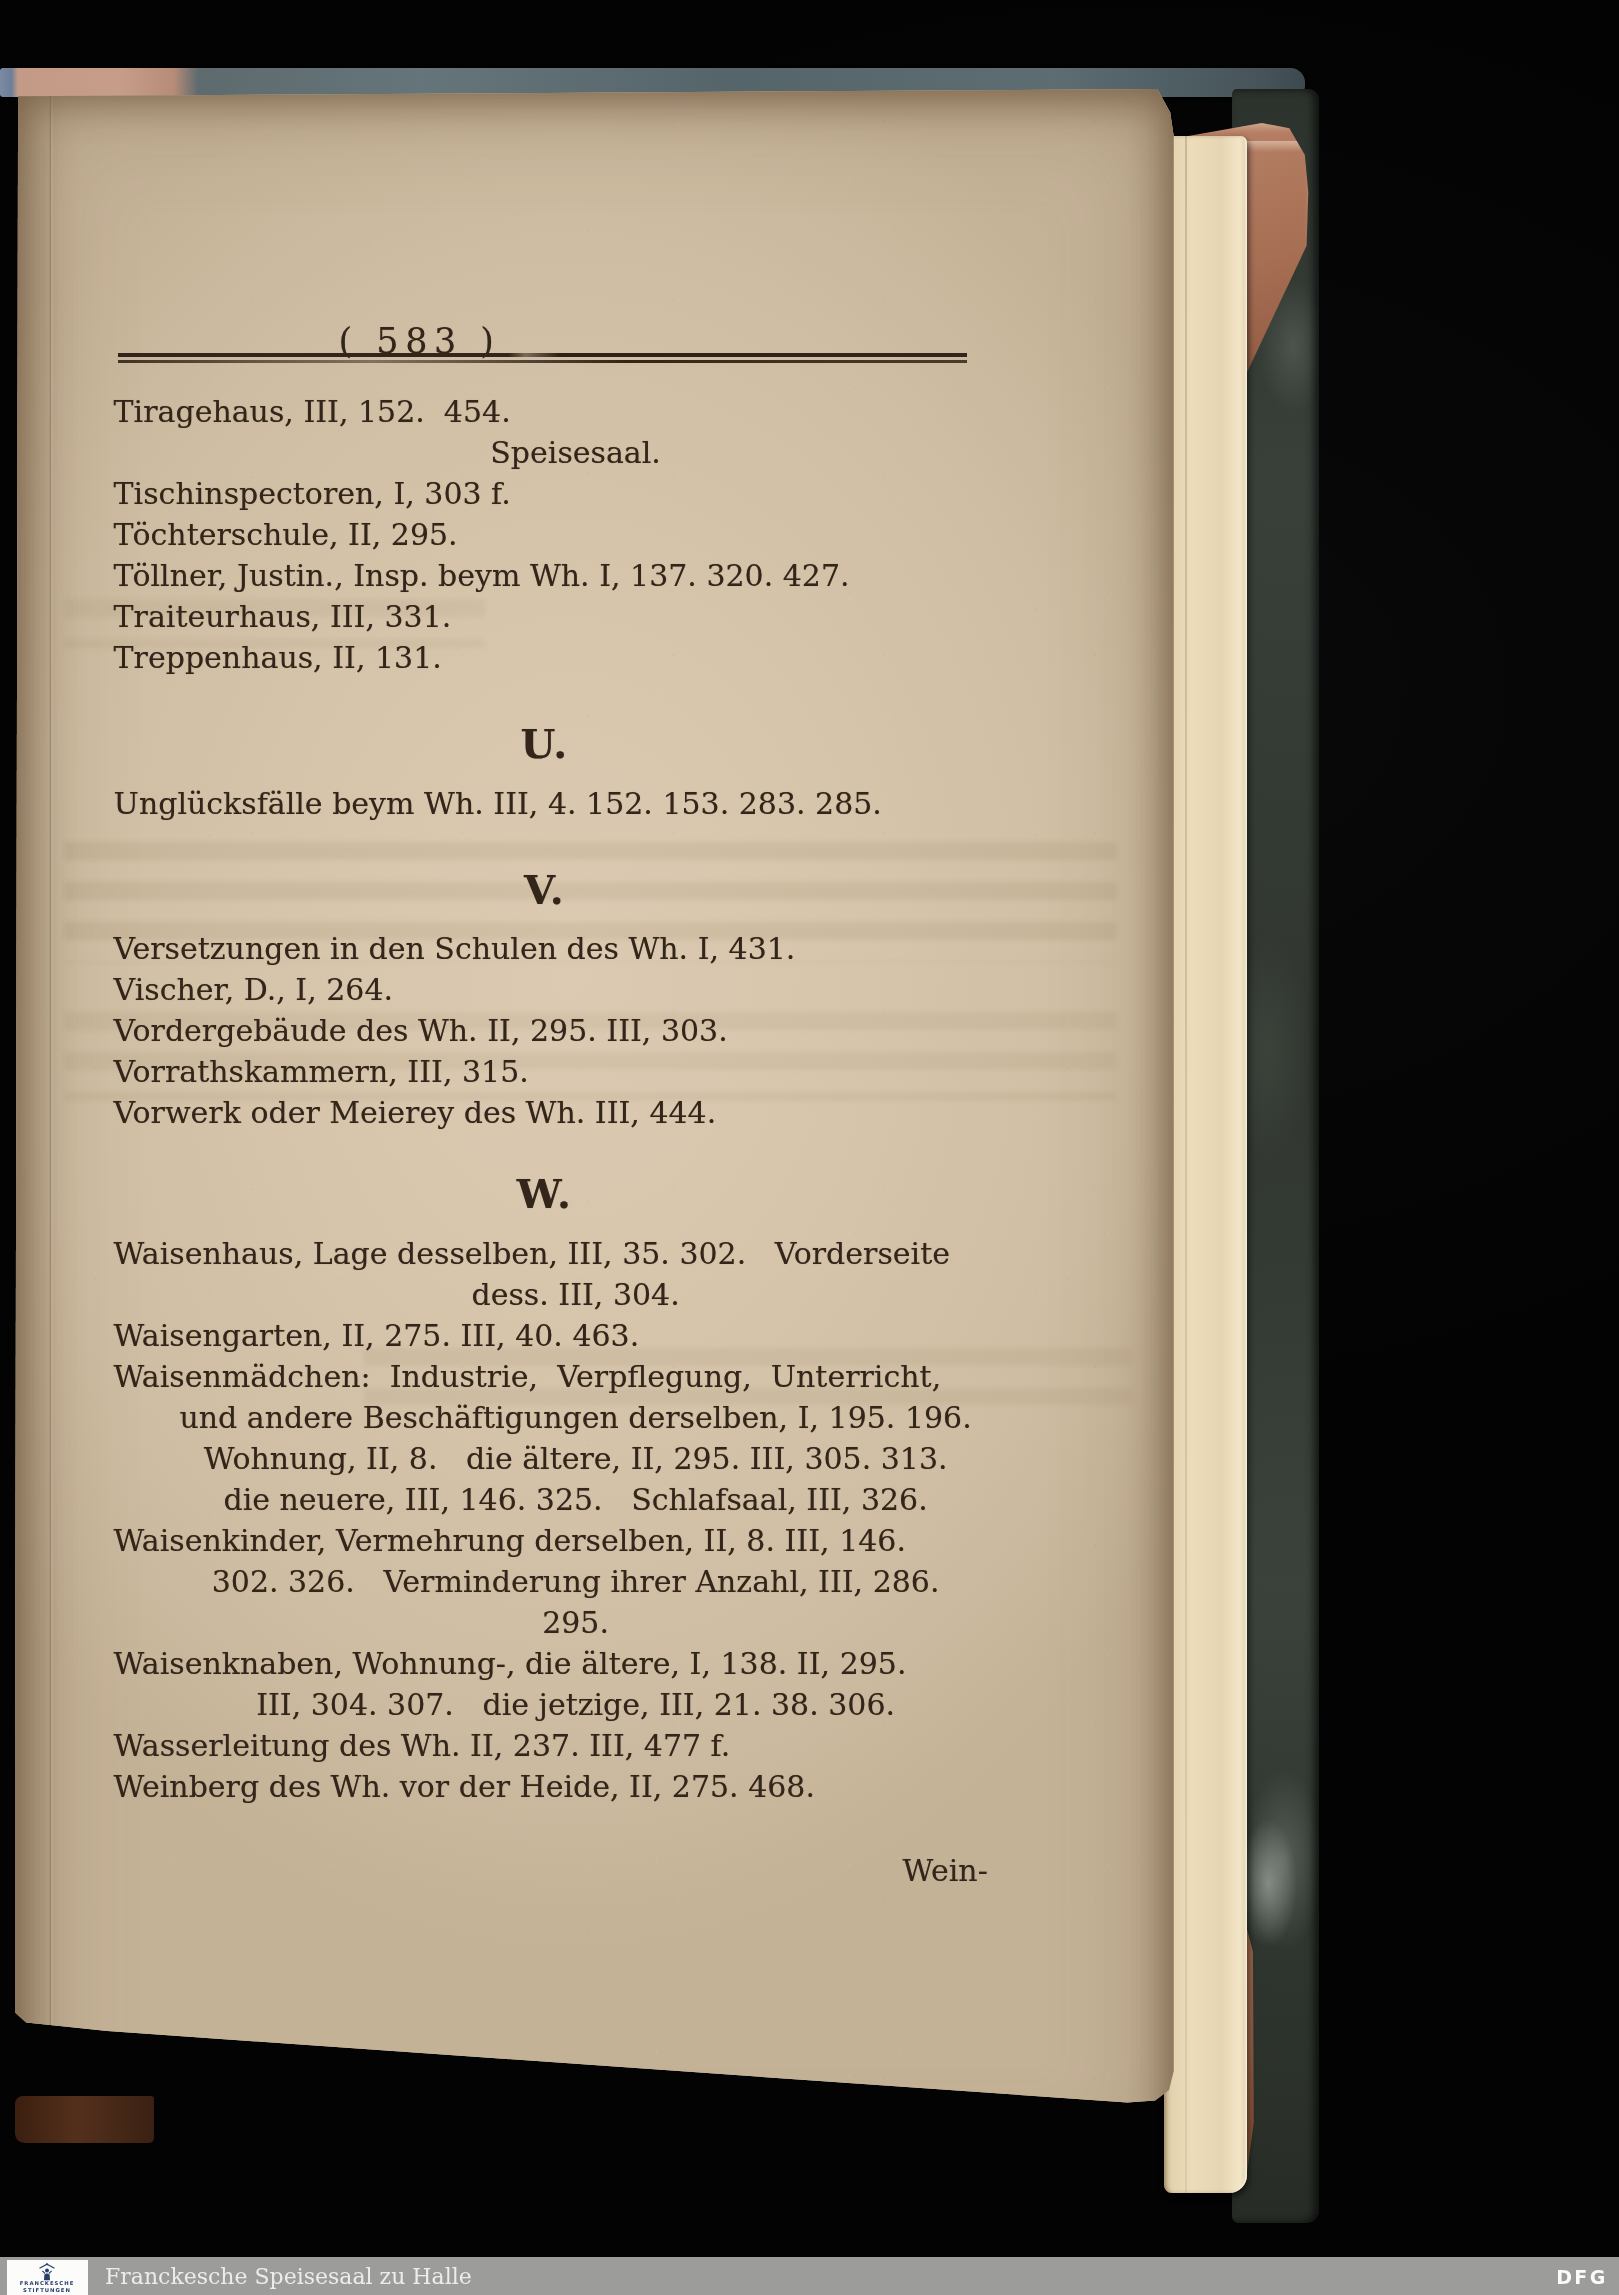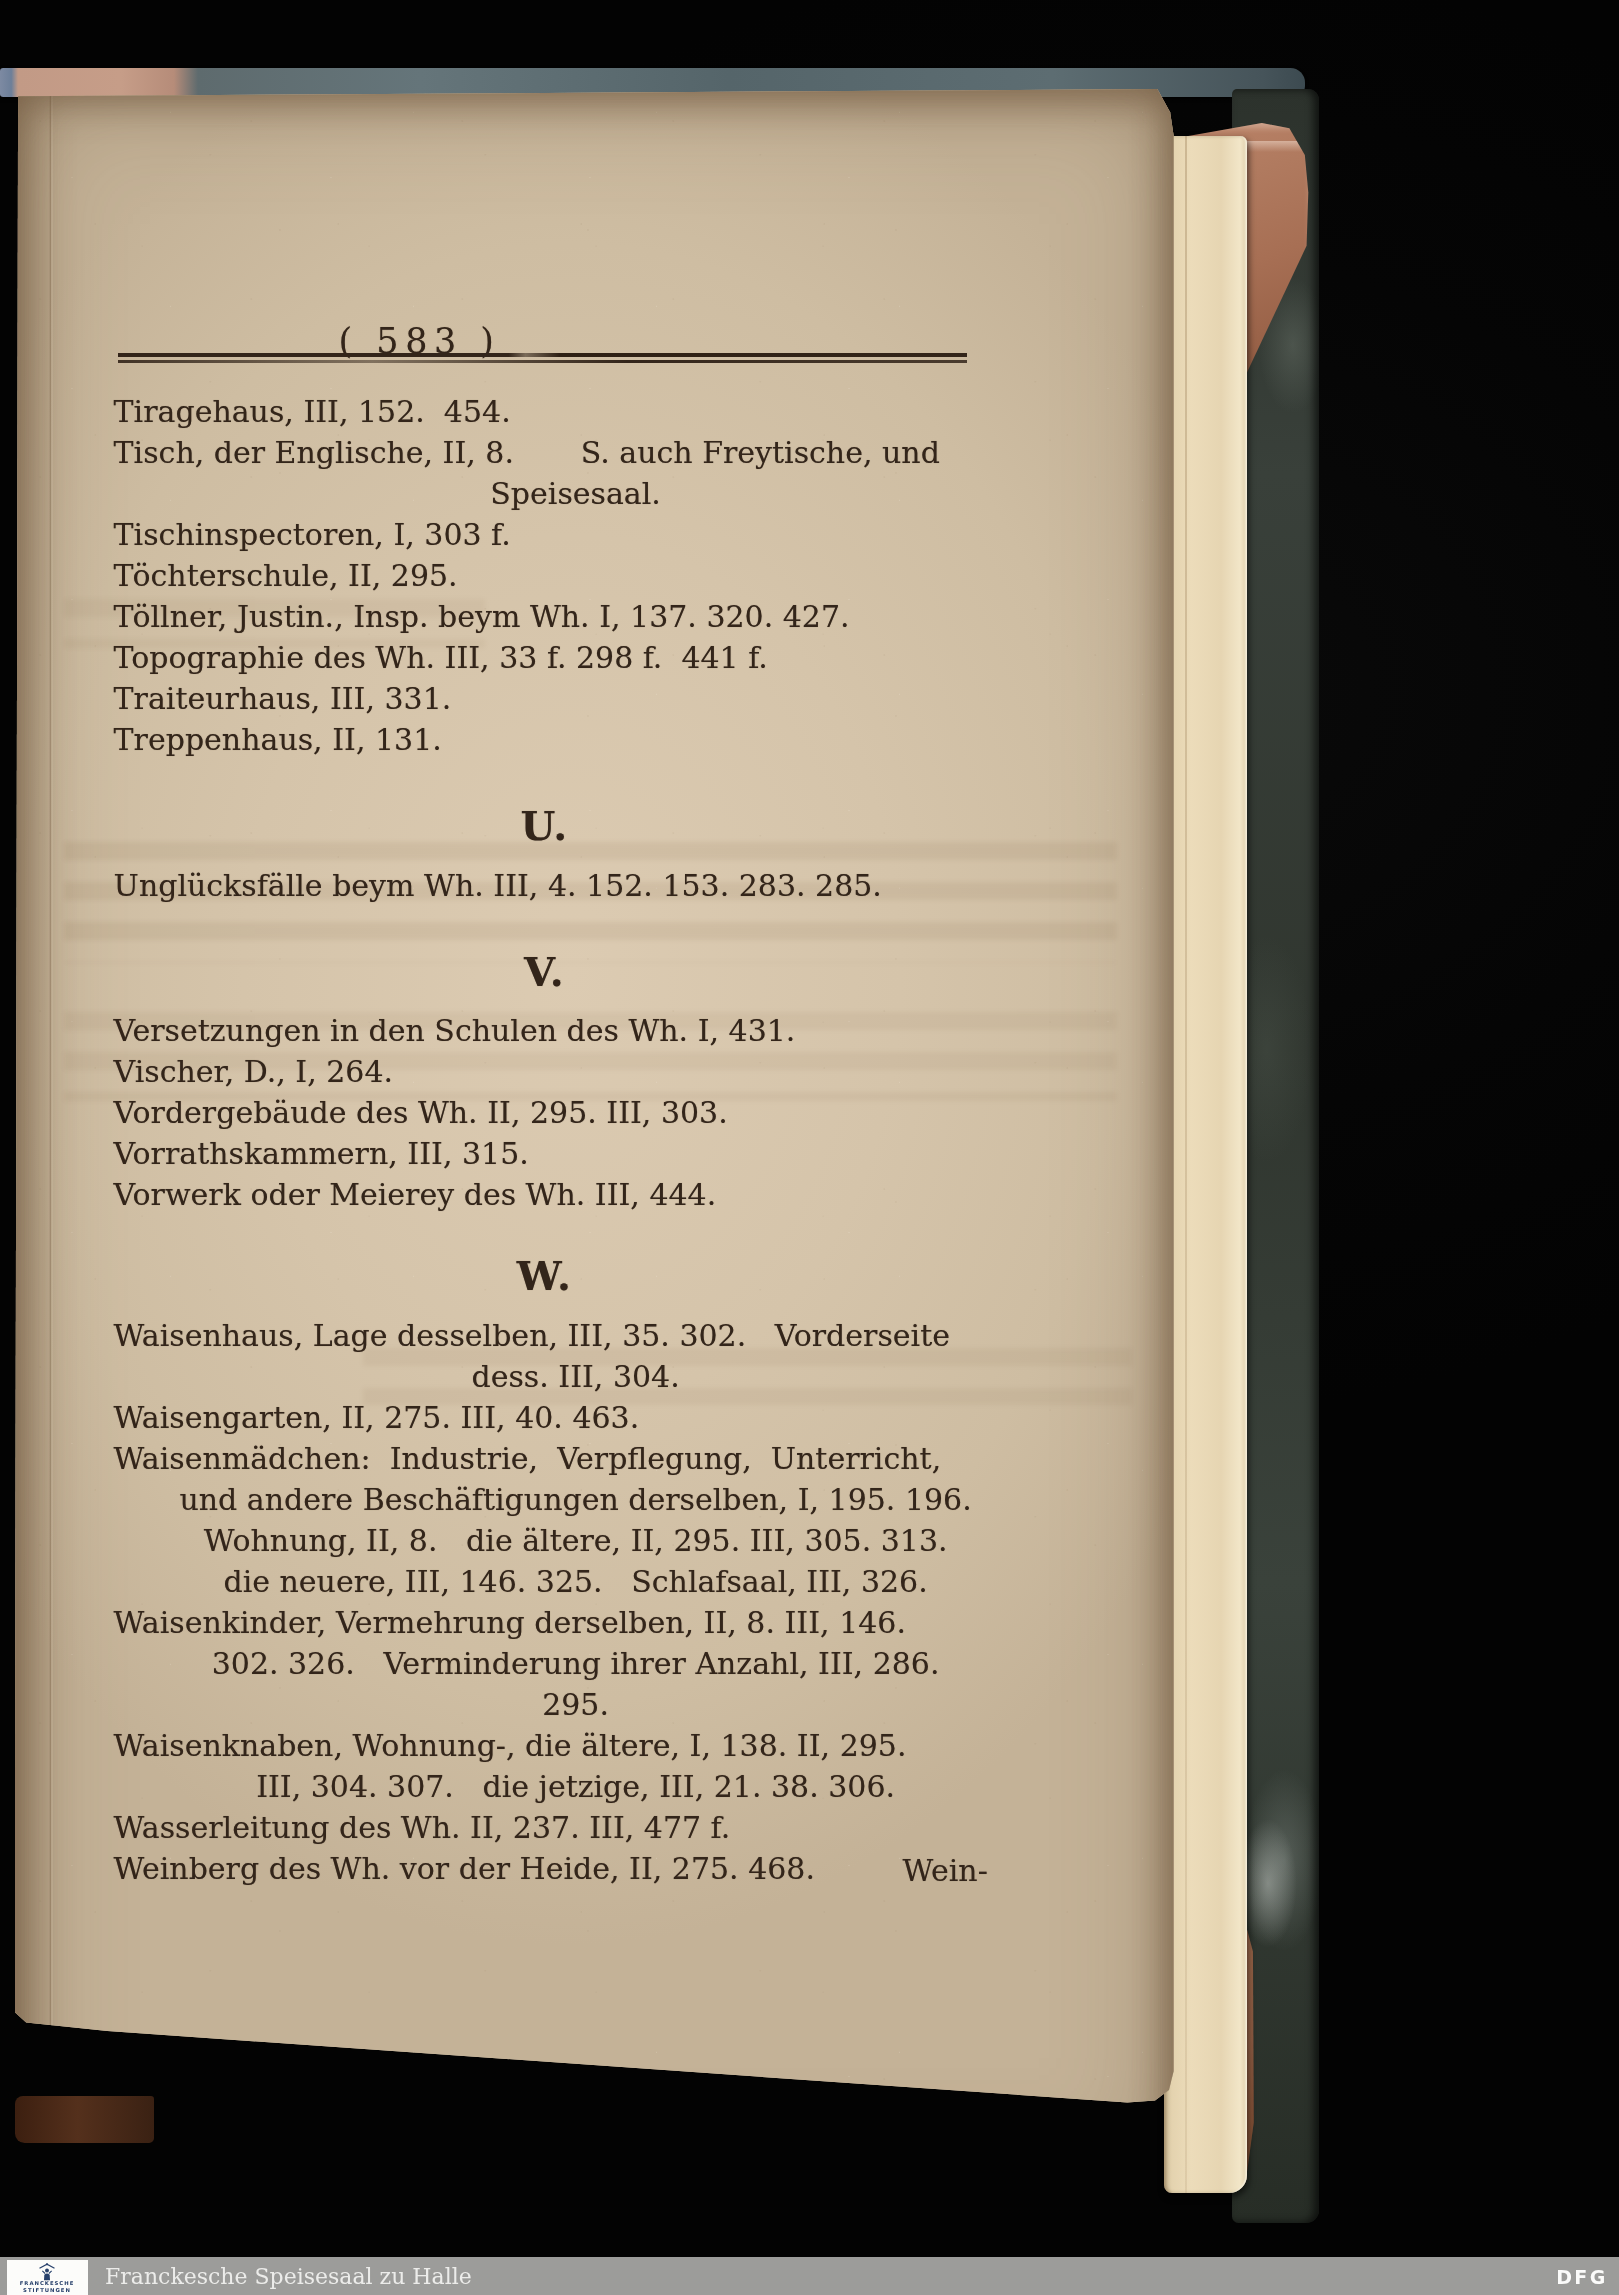--- a/index.html
+++ b/index.html
@@ -135,26 +135,24 @@
 
   <div class="page-number ink">( 583 )</div>
 
   <div class="header-rule">
     <div class="r1"></div>
       <div class="r2"></div>
   </div>
 
   <div class="text-col ink">
       <div class="ln e">Tiragehaus, III, 152.  454.</div>
-      <div class="ln e">Tisch, der Englische, II, 8.       S. auch Freytische, und</div>
       <div class="ln c">Speisesaal.</div>
       <div class="ln e">Tischinspectoren, I, 303 f.</div>
       <div class="ln e">Töchterschule, II, 295.</div>
       <div class="ln e">Töllner, Justin., Insp. beym Wh. I, 137. 320. 427.</div>
-      <div class="ln e">Topographie des Wh. III, 33 f. 298 f.  441 f.</div>
       <div class="ln e">Traiteurhaus, III, 331.</div>
       <div class="ln e">Treppenhaus, II, 131.</div>
       <div class="ln h">U.</div>
       <div class="ln e">Unglücksfälle beym Wh. III, 4. 152. 153. 283. 285.</div>
       <div class="ln h">V.</div>
       <div class="ln e">Versetzungen in den Schulen des Wh. I, 431.</div>
       <div class="ln e">Vischer, D., I, 264.</div>
       <div class="ln e">Vordergebäude des Wh. II, 295. III, 303.</div>
       <div class="ln e">Vorrathskammern, III, 315.</div>
       <div class="ln e">Vorwerk oder Meierey des Wh. III, 444.</div>

